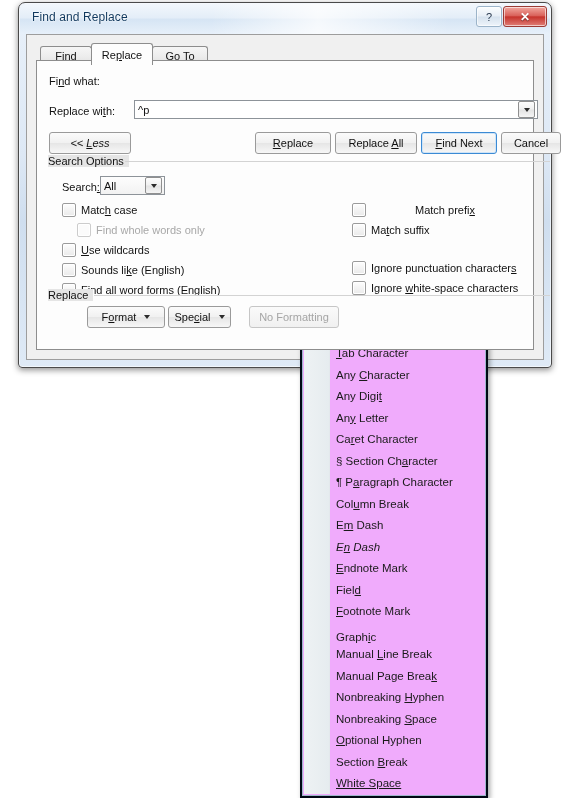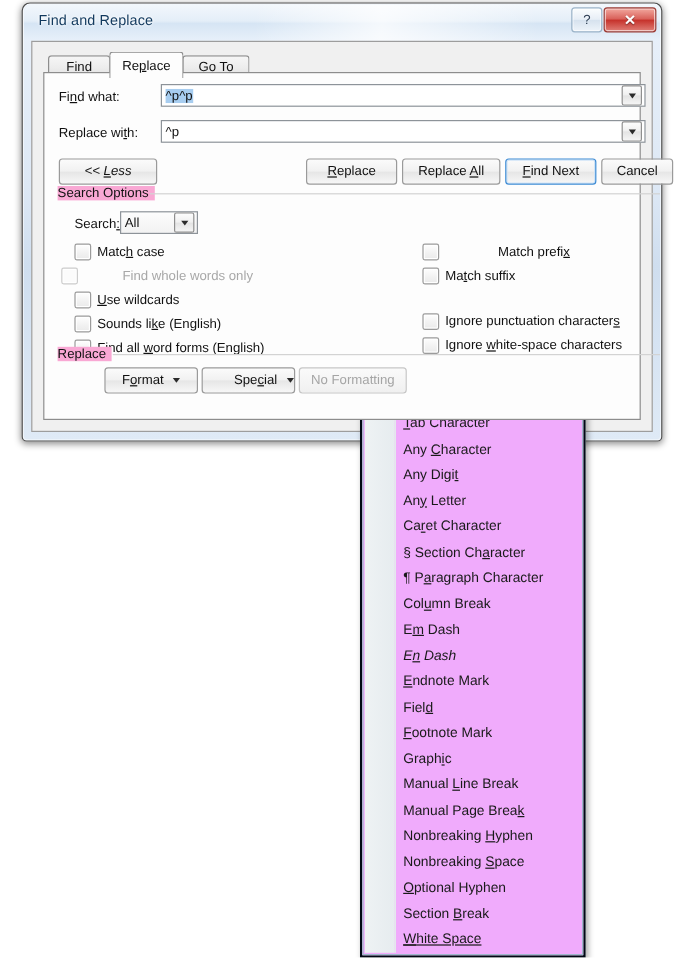--- a/index.html
+++ b/index.html
@@ -110,21 +110,21 @@
     background: linear-gradient(180deg,#fbfbfb 0%, #f1f1f1 48%, #e6e6e6 52%, #f7f7f7 100%);
     font-size:11px; color:#111;
     display:flex; align-items:center; justify-content:center;
     box-sizing:border-box;
   }
   .btn.default { border:1px solid #3b8ad4; box-shadow:0 0 0 1px #cfe4f7 inset; }
   .btn.disabled { color:#a5a5a5; background:linear-gradient(180deg,#fafafa,#f0f0f0); border-color:#c6c6c6; }
   .btn .drop { margin-left:8px; width:0;height:0;border-left:3px solid transparent;border-right:3px solid transparent;border-top:4px solid #2b2b2b; }
 
   
-  .grouphdr { position:absolute; font-size:11px; color:#111; background:#f9a8d4; padding-right:5px; }
+  .grouphdr { position:absolute; font-size:11px; color:#111; background:#e5e5e5; padding-right:5px; }
   .grouprule { position:absolute; height:1px; background:#d3d3d3; }
 
   
   .chk { position:absolute; display:flex; align-items:center; font-size:11px; color:#111; white-space:nowrap; }
   .chk .box {
     width:12px; height:12px; margin-right:5px; flex:0 0 auto;
     border:1px solid #9b9b9b; border-radius:2px;
     background: linear-gradient(180deg,#fefefe 0%, #f3f3f3 50%, #eaeaea 100%);
     box-shadow:0 0 0 1px #fff inset;
   }
@@ -188,26 +188,20 @@
           </div>
           <div class="tab" style="left: 116px; width: 56px;">
             <span><u class="acc">G</u>o To</span>
           </div>
         </div>
       <div class="tabpanel">
 
         <div class="lbl" style="left:12px; top:14px;">
           <span>Fi</span><u class="acc">n</u><span>d what:</span>
         </div>
-        <div class="combo" style="left:97px; top:9px; width:404px;">
-          <div class="val"><span class="sel">^p^p</span></div>
-          <div class="cbtn-arrow">
-              <span class="arrow-dn"></span>
-            </div>
-        </div>
 
         <div class="lbl" style="left:12px; top:44px;">
           <span>Replace wi</span><u class="acc">t</u><span>h:</span>
         </div>
         <div class="combo" style="left:97px; top:39px; width:404px;">
           <div class="val"><span>^p</span></div>
           <div class="cbtn-arrow">
               <span class="arrow-dn"></span>
             </div>
         </div>
@@ -239,21 +233,21 @@
           <div class="cbtn-arrow">
               <span class="arrow-dn"></span>
             </div>
         </div>
 
         <div id="left-checks">
             <div class="chk" style="left: 25px; top: 142px;">
               <span class="box"></span>
               <span>Matc<u class="acc">h</u> case</span>
             </div>
-            <div class="chk disabled" style="left: 14px; top: 162px; gap: 32px;">
+            <div class="chk disabled" style="left: 40px; top: 162px;">
               <span class="box"></span>
               <span>Find whole words only</span>
             </div>
             <div class="chk" style="left: 25px; top: 182px;">
               <span class="box"></span>
               <span><u class="acc">U</u>se wildcards</span>
             </div>
             <div class="chk" style="left: 25px; top: 202px;">
               <span class="box"></span>
               <span>Sounds li<u class="acc">k</u>e (English)</span>
@@ -282,21 +276,21 @@
             </div>
           </div>
 
         <div class="grouphdr" style="left:11px; top:228px;">Replace</div>
         <div class="grouprule" style="left:57px; top:234px; width:456px;"></div>
 
         <div class="btn" style="left:50px; top:245px; width:78px;">
           <span><span>F</span><u class="acc">o</u><span>rmat</span></span>
           <span class="drop"></span>
         </div>
-        <div class="btn" style="left:131px; top:245px; width:78px;justify-content:flex-end;">
+        <div class="btn" style="left:131px; top:245px; width:63px;">
           <span><span>Spe</span><u class="acc">c</u><span>ial</span></span>
           <span class="drop"></span>
         </div>
         <div class="btn disabled" style="left:212px; top:245px; width:90px;">
           <span>No Formatting</span>
         </div>
 
       </div>
     </div>
   </div>
@@ -340,21 +334,21 @@
           </div>
           <div class="mitem" style="top: 248.5px;">
             <span class="mtext"><u class="acc">E</u>ndnote Mark</span>
           </div>
           <div class="mitem" style="top: 270px;">
             <span class="mtext">Fiel<u class="acc">d</u></span>
           </div>
           <div class="mitem" style="top: 291.5px;">
             <span class="mtext"><u class="acc">F</u>ootnote Mark</span>
           </div>
-          <div class="mitem" style="top: 313px;">
+          <div class="mitem" style="top: 313px; align-items: flex-end;">
             <span class="mtext">Graph<u class="acc">i</u>c</span>
           </div>
           <div class="mitem" style="top: 334.5px;">
             <span class="mtext">Manual <u class="acc">L</u>ine Break</span>
           </div>
           <div class="mitem" style="top: 356px;">
             <span class="mtext">Manual Page Brea<u class="acc">k</u></span>
           </div>
           <div class="mitem" style="top: 377.5px;">
             <span class="mtext">Nonbreaking <u class="acc">H</u>yphen</span>

